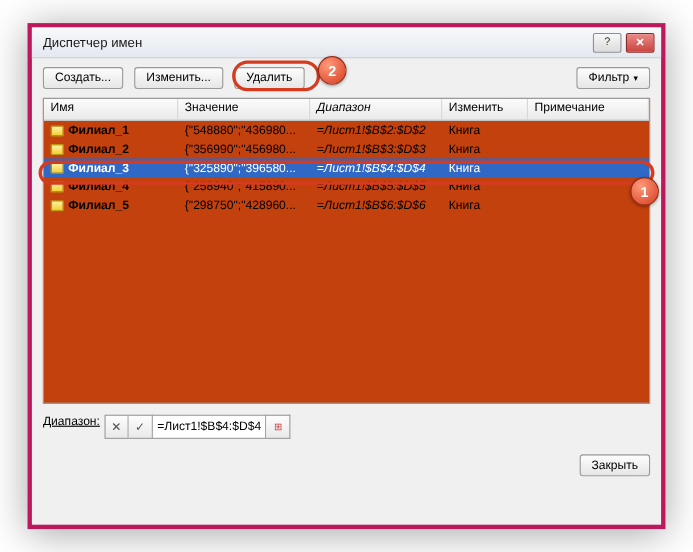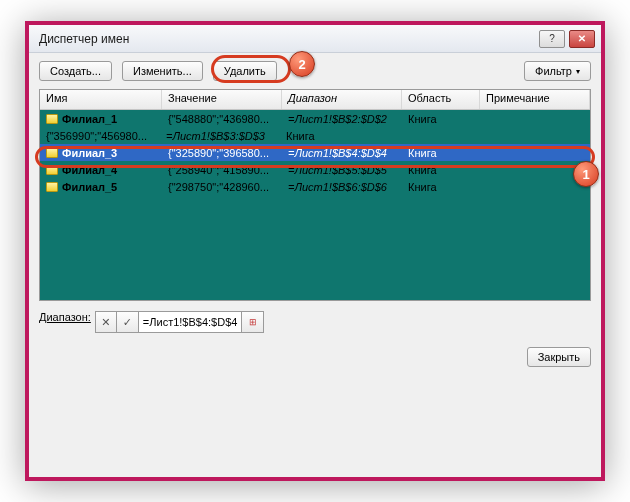--- a/index.html
+++ b/index.html
@@ -73,22 +73,22 @@
     cursor: default;
     display: flex;
     align-items: center;
     gap: 4px;
   }
   .btn .tri { font-size: 8px; }
   .spacer { flex: 1; }
   .listbox {
     margin: 0 10px;
     border: 1px solid #9a9a9a;
-    background: #0f766e;
-    height: 212px;
+    background: #c2410c;
+    height: 278px;
     position: relative;
     overflow: hidden;
   }
   .headers {
     display: flex;
     background: linear-gradient(#fbfbfb, #eaeaea);
     border-bottom: 1px solid #c5c5c5;
     height: 20px;
     font-size: 11px;
   }
@@ -217,35 +217,39 @@
             <span>Фильтр</span>
             <span class="tri">▾</span>
           </div>
   </div>
 
   <div class="listbox">
     <div class="headers">
       <div class="col-name">Имя</div>
       <div class="col-value">Значение</div>
       <div class="col-range">Диапазон</div>
-      <div class="col-scope">Область</div>
+      <div class="col-scope">Изменить</div>
       <div class="col-note">Примечание</div>
     </div>
     <div class="rows" id="rows">
             <div class="row">
               <div class="col-name name-cell">
                 <span class="tag-icon"></span>
                 <span>Филиал_1</span>
               </div>
               <div class="col-value">{"548880";"436980...</div>
               <div class="col-range">=Лист1!$B$2:$D$2</div>
               <div class="col-scope">Книга</div>
               <div class="col-note"></div>
             </div>
             <div class="row">
+              <div class="col-name name-cell">
+                <span class="tag-icon"></span>
+                <span>Филиал_2</span>
+              </div>
               <div class="col-value">{"356990";"456980...</div>
               <div class="col-range">=Лист1!$B$3:$D$3</div>
               <div class="col-scope">Книга</div>
               <div class="col-note"></div>
             </div>
             <div class="row selected">
               <div class="col-name name-cell">
                 <span class="tag-icon"></span>
                 <span>Филиал_3</span>
               </div>

